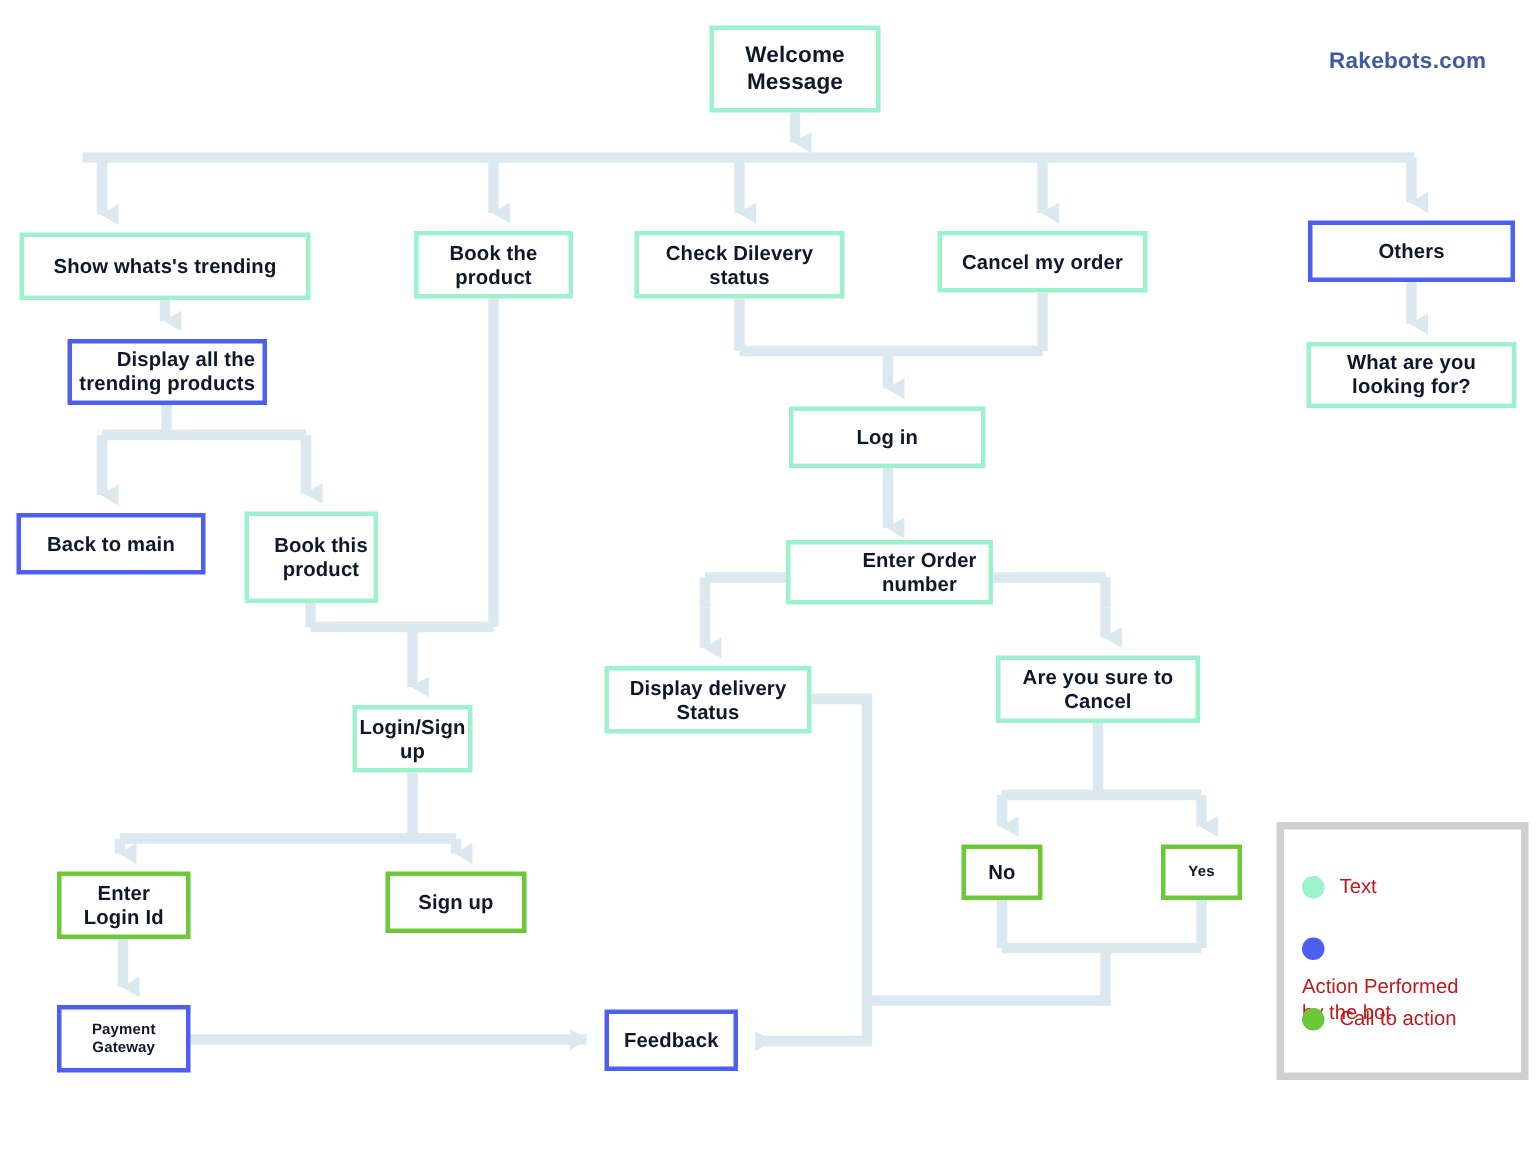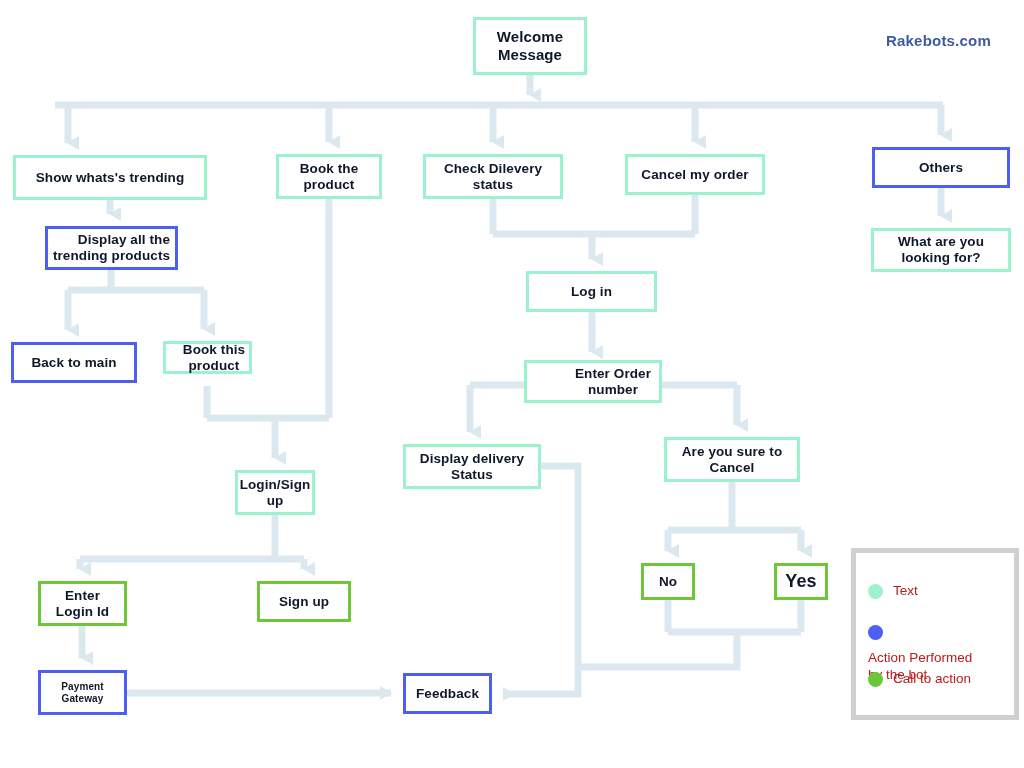--- a/index.html
+++ b/index.html
@@ -162,33 +162,33 @@
 product</div>
       <div class="node mint" style="left: 423px; top: 154px; width: 140px; height: 45px; font-size: 13.5px; white-space: pre-line;">Check Dilevery
 status</div>
       <div class="node mint" style="left: 625px; top: 154px; width: 140px; height: 41px; font-size: 13.5px; white-space: pre-line; text-align: right;">Cancel my order</div>
       <div class="node blue" style="left: 872px; top: 147px; width: 138px; height: 41px; font-size: 13.5px; white-space: pre-line;">Others</div>
       <div class="node mint" style="left: 871px; top: 228px; width: 140px; height: 44px; font-size: 13.5px; white-space: pre-line;">What are you
 looking for?</div>
       <div class="node blue" style="left: 45px; top: 226px; width: 133px; height: 44px; font-size: 13.5px; white-space: pre-line; text-align: right;">Display all the
 trending products</div>
       <div class="node blue" style="left: 11px; top: 342px; width: 126px; height: 41px; font-size: 13.5px; white-space: pre-line;">Back to main</div>
-      <div class="node mint" style="left: 163px; top: 341px; width: 89px; height: 33px; font-size: 13.5px; white-space: pre-line; padding-left: 13px;">Book this
+      <div class="node mint" style="left: 163px; top: 341px; width: 89px; height: 61px; font-size: 13.5px; white-space: pre-line; padding-left: 13px;">Book this
 product</div>
       <div class="node mint" style="left: 526px; top: 271px; width: 131px; height: 41px; font-size: 13.5px; white-space: pre-line;">Log in</div>
       <div class="node mint" style="left: 524px; top: 360px; width: 138px; height: 43px; font-size: 13.5px; white-space: pre-line; padding-left: 40px;">Enter Order
 number</div>
       <div class="node mint" style="left: 235px; top: 470px; width: 80px; height: 45px; font-size: 13.5px; white-space: pre-line;">Login/Sign
 up</div>
       <div class="node mint" style="left: 403px; top: 444px; width: 138px; height: 45px; font-size: 13.5px; white-space: pre-line;">Display delivery
 Status</div>
       <div class="node mint" style="left: 664px; top: 437px; width: 136px; height: 45px; font-size: 13.5px; white-space: pre-line;">Are you sure to
 Cancel</div>
       <div class="node green" style="left: 641px; top: 563px; width: 54px; height: 37px; font-size: 13.5px; white-space: pre-line;">No</div>
-      <div class="node green" style="left: 774px; top: 563px; width: 54px; height: 37px; font-size: 18px; white-space: pre-line;">Yes</div>
+      <div class="node green" style="left: 774px; top: 563px; width: 54px; height: 37px; font-size: 10px; white-space: pre-line;">Yes</div>
       <div class="node green" style="left: 38px; top: 581px; width: 89px; height: 45px; font-size: 13.5px; white-space: pre-line;">Enter
 Login Id</div>
       <div class="node green" style="left: 257px; top: 581px; width: 94px; height: 41px; font-size: 13.5px; white-space: pre-line;">Sign up</div>
       <div class="node blue" style="left: 38px; top: 670px; width: 89px; height: 45px; font-size: 10px; white-space: pre-line;">Payment
 Gateway</div>
       <div class="node blue" style="left: 403px; top: 673px; width: 89px; height: 41px; font-size: 13.5px; white-space: pre-line;">Feedback</div>
     </div>
 
   <div id="legend">
       <div class="legend-row" style="left: 12px; top: 30px;">

